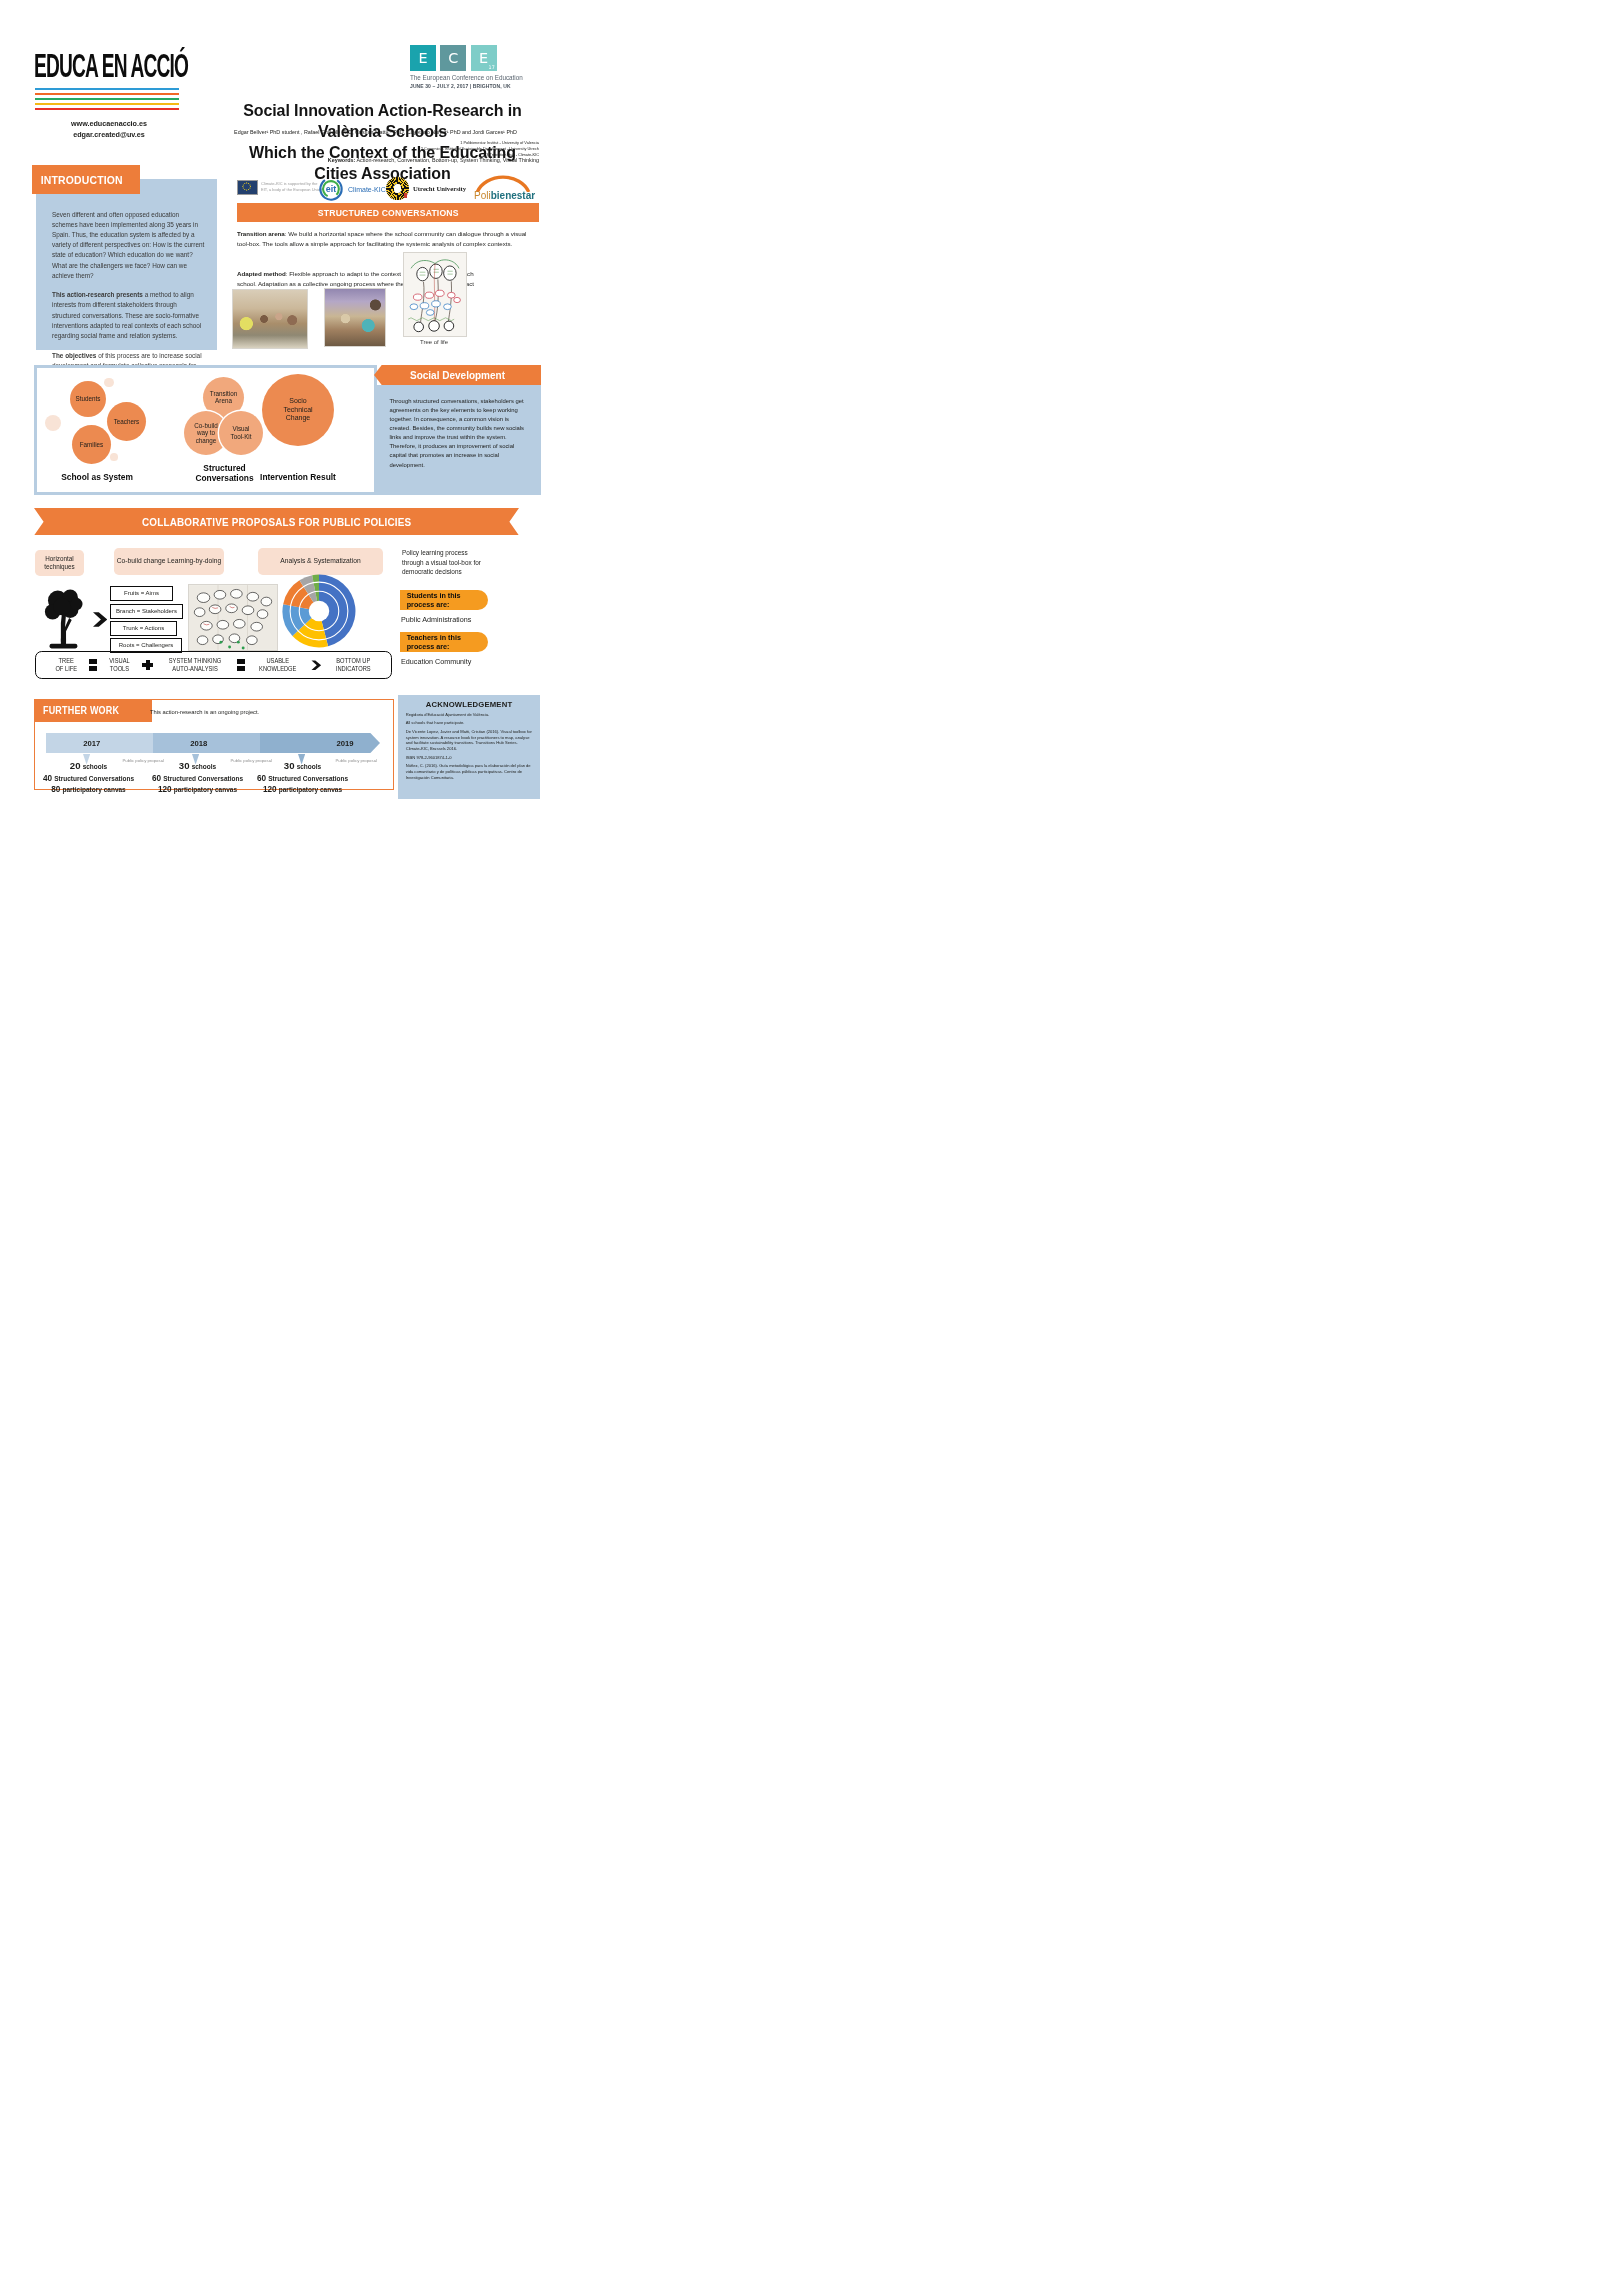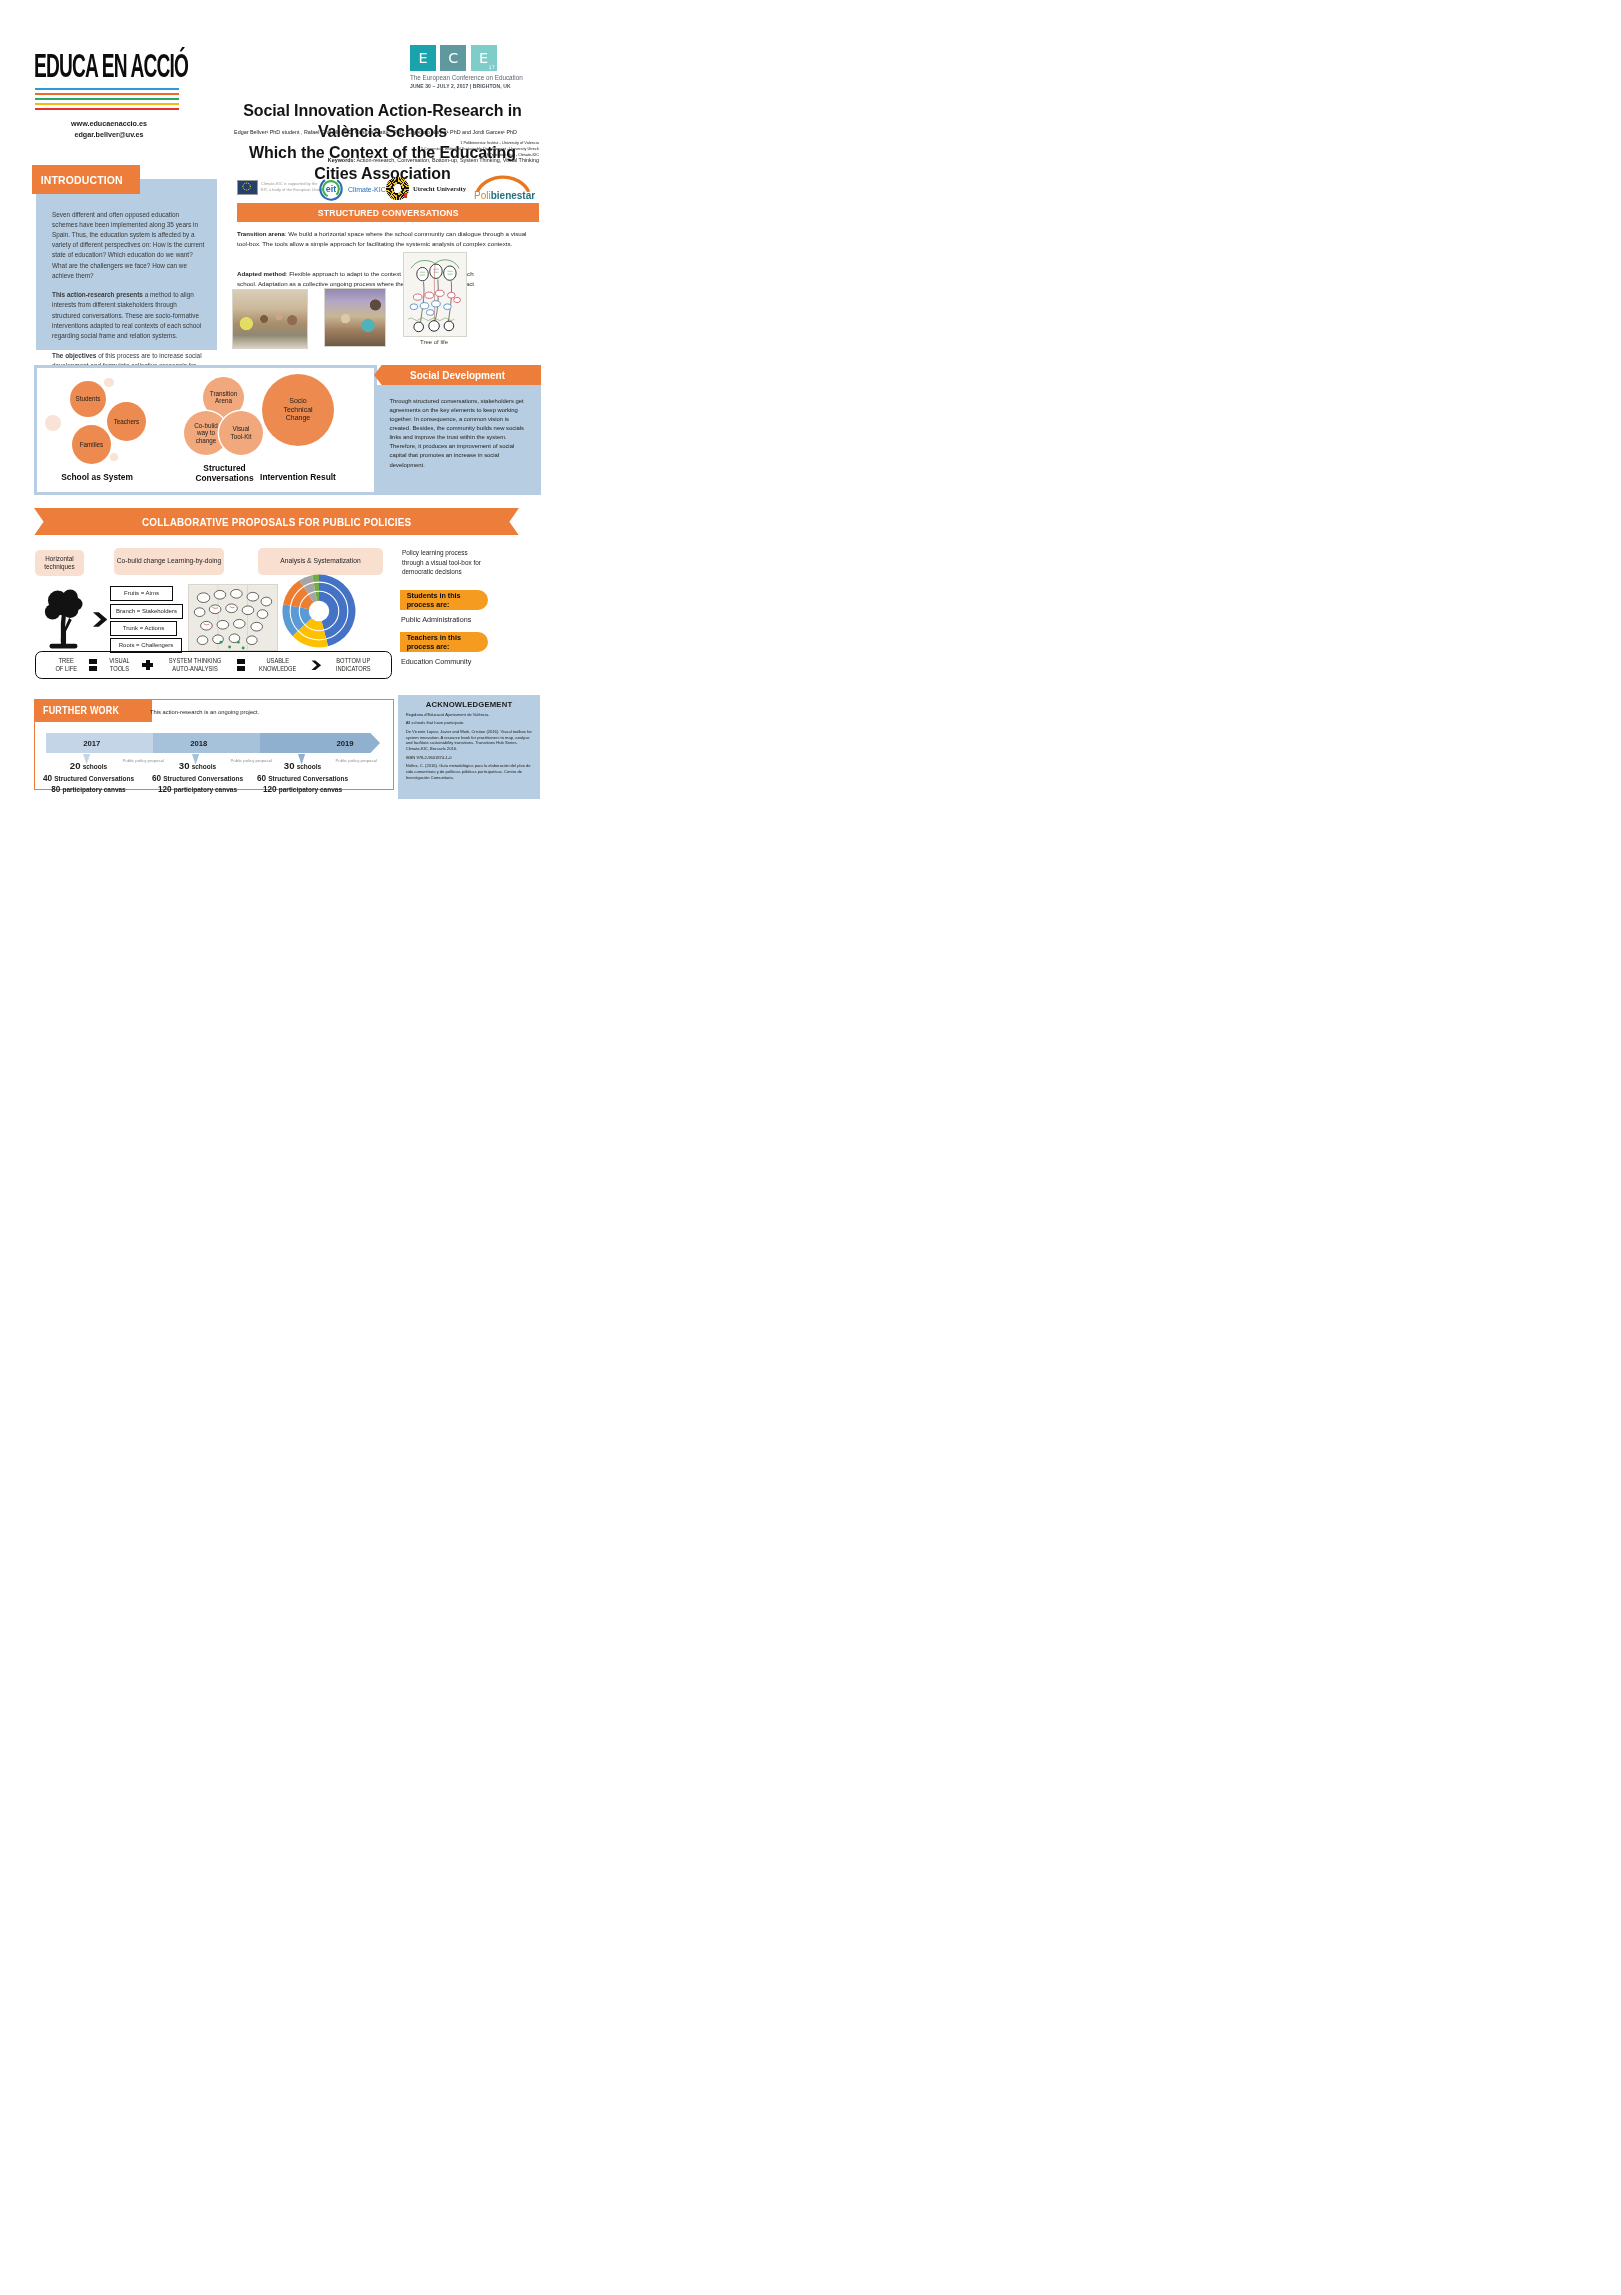--- a/index.html
+++ b/index.html
@@ -164,21 +164,21 @@
   <div class="abs brand-logo">EDUCA EN ACCIÓ</div>
   <div class="abs brand-stripes">
     <div class="stripe" style="background: rgb(46, 155, 214);"></div>
     <div class="stripe" style="background: rgb(242, 104, 37);"></div>
     <div class="stripe" style="background: rgb(39, 168, 99);"></div>
     <div class="stripe" style="background: rgb(245, 185, 21);"></div>
     <div class="stripe" style="background: rgb(232, 49, 42);"></div>
   </div>
   <div class="abs brand-contact">
     <div>www.educaenaccio.es</div>
-    <div>edgar.bellver@uv.es</div>
+    <div>edgar.created@uv.es</div>
   </div>
 
   <div class="abs ece">
     <div class="ece-squares">
       <div class="ece-sq" style="background:#1AA3AD">
           <span>E</span>
         </div>
       <div class="ece-sq" style="background:#5F989D">
           <span>C</span>
         </div>

